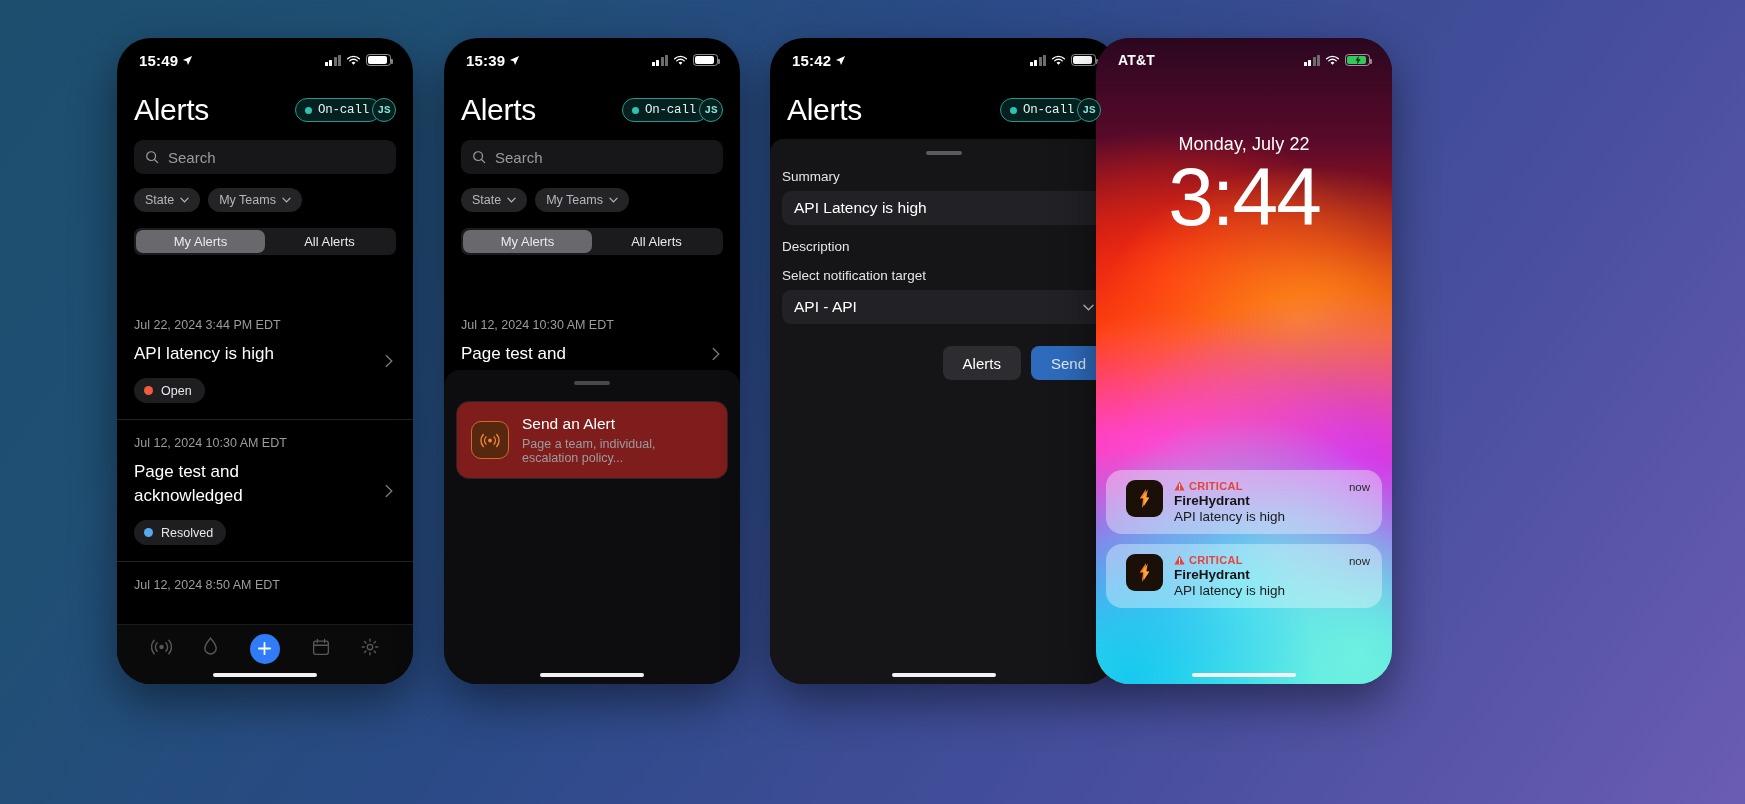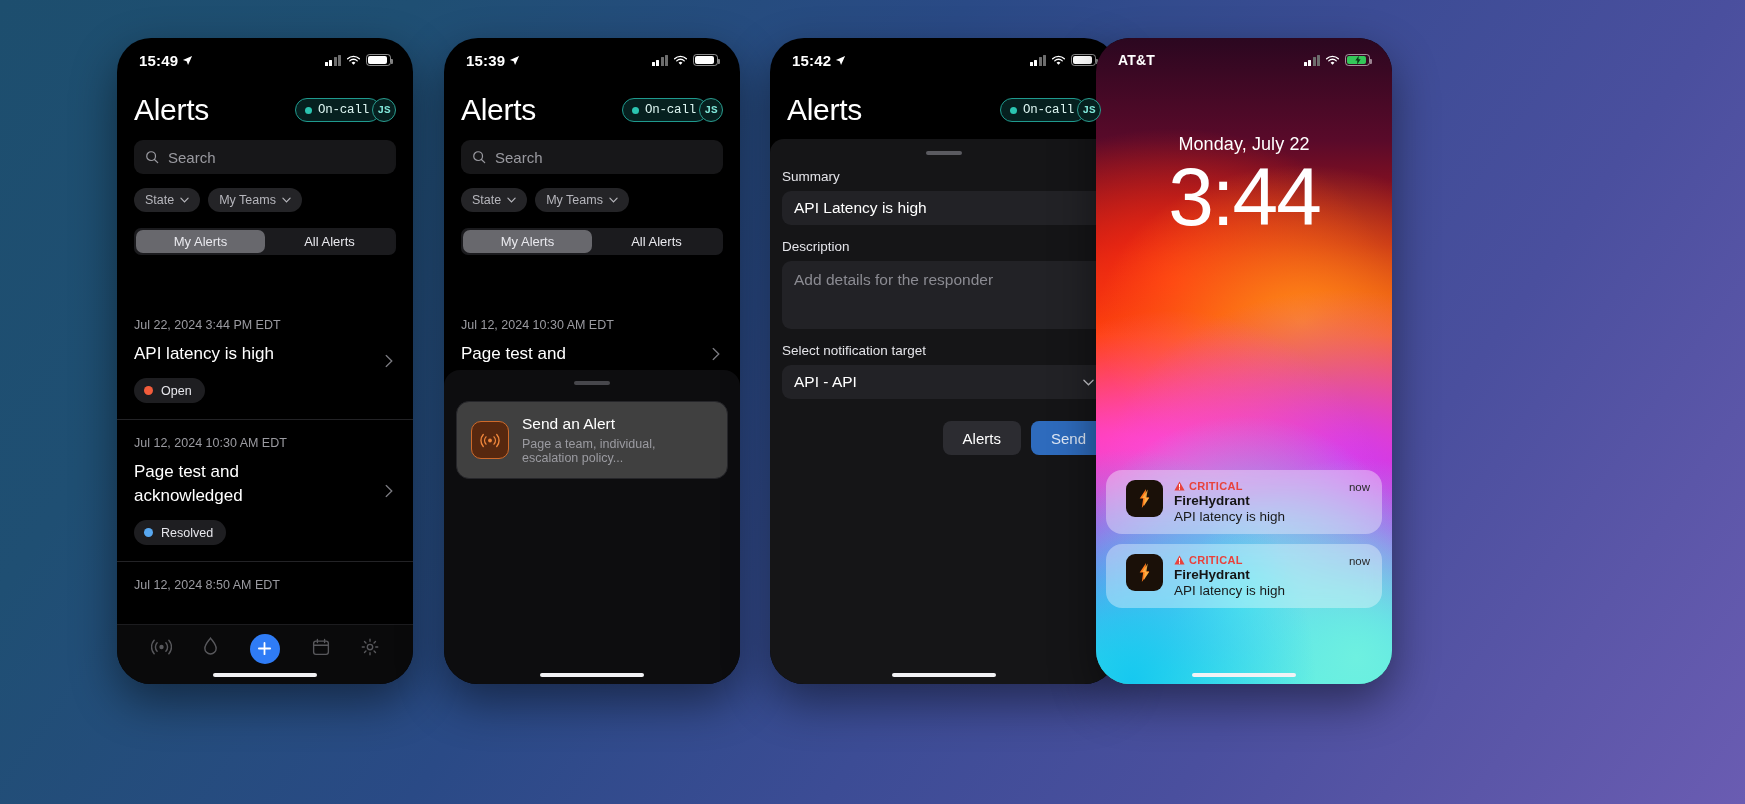--- a/index.html
+++ b/index.html
@@ -122,21 +122,21 @@
   .homebar { position:absolute; bottom:7px; left:50%; transform:translateX(-50%); width:104px; height:4px; border-radius:2px; background:#f2f2f5; }
 
   
   .sheet {
     position:absolute; left:0; right:0; bottom:0;
     background:#0d0d0f; border-radius:16px 16px 0 0;
     padding-top:0;
   }
   .grabber { width:36px; height:4px; border-radius:2px; background:#47474c; margin:11px auto 0; }
   .sa-card {
-    margin:16px 12px 0; background:#404040; border:1px solid #26262a;
+    margin:16px 12px 0; background:#7f1d1d; border:1px solid #26262a;
     border-radius:13px; padding:13px 14px; display:flex; gap:13px; align-items:center;
   }
   .sa-icon {
     width:38px; height:38px; border-radius:10px;
     background:#57280f; border:1px solid #cf6a2a;
     display:flex; align-items:center; justify-content:center; flex:0 0 auto;
   }
   .sa-title { color:#fff; font-size:15.5px; }
   .sa-sub { color:#9b9ba1; font-size:12.5px; margin-top:4px; }
 
@@ -468,23 +468,20 @@
 
       <div class="form-sheet">
         <div class="fs-grab"></div>
 
         <div class="flabel">Summary</div>
         <div class="finput">
           <span>API Latency is high</span>
         </div>
 
         <div class="flabel">Description</div>
-        <div class="ftext">
-          <span>Add details for the responder</span>
-        </div>
 
         <div class="flabel">Select notification target</div>
         <div class="fselect">
           <span>API - API</span>
           <svg width="11" height="7" viewBox="0 0 12 7">
               <path d="M1 1 6 6 11 1" stroke="#c9c9ce" stroke-width="1.4" fill="none" stroke-linecap="round"></path>
             </svg>
         </div>
 
         <div class="fbtns">

